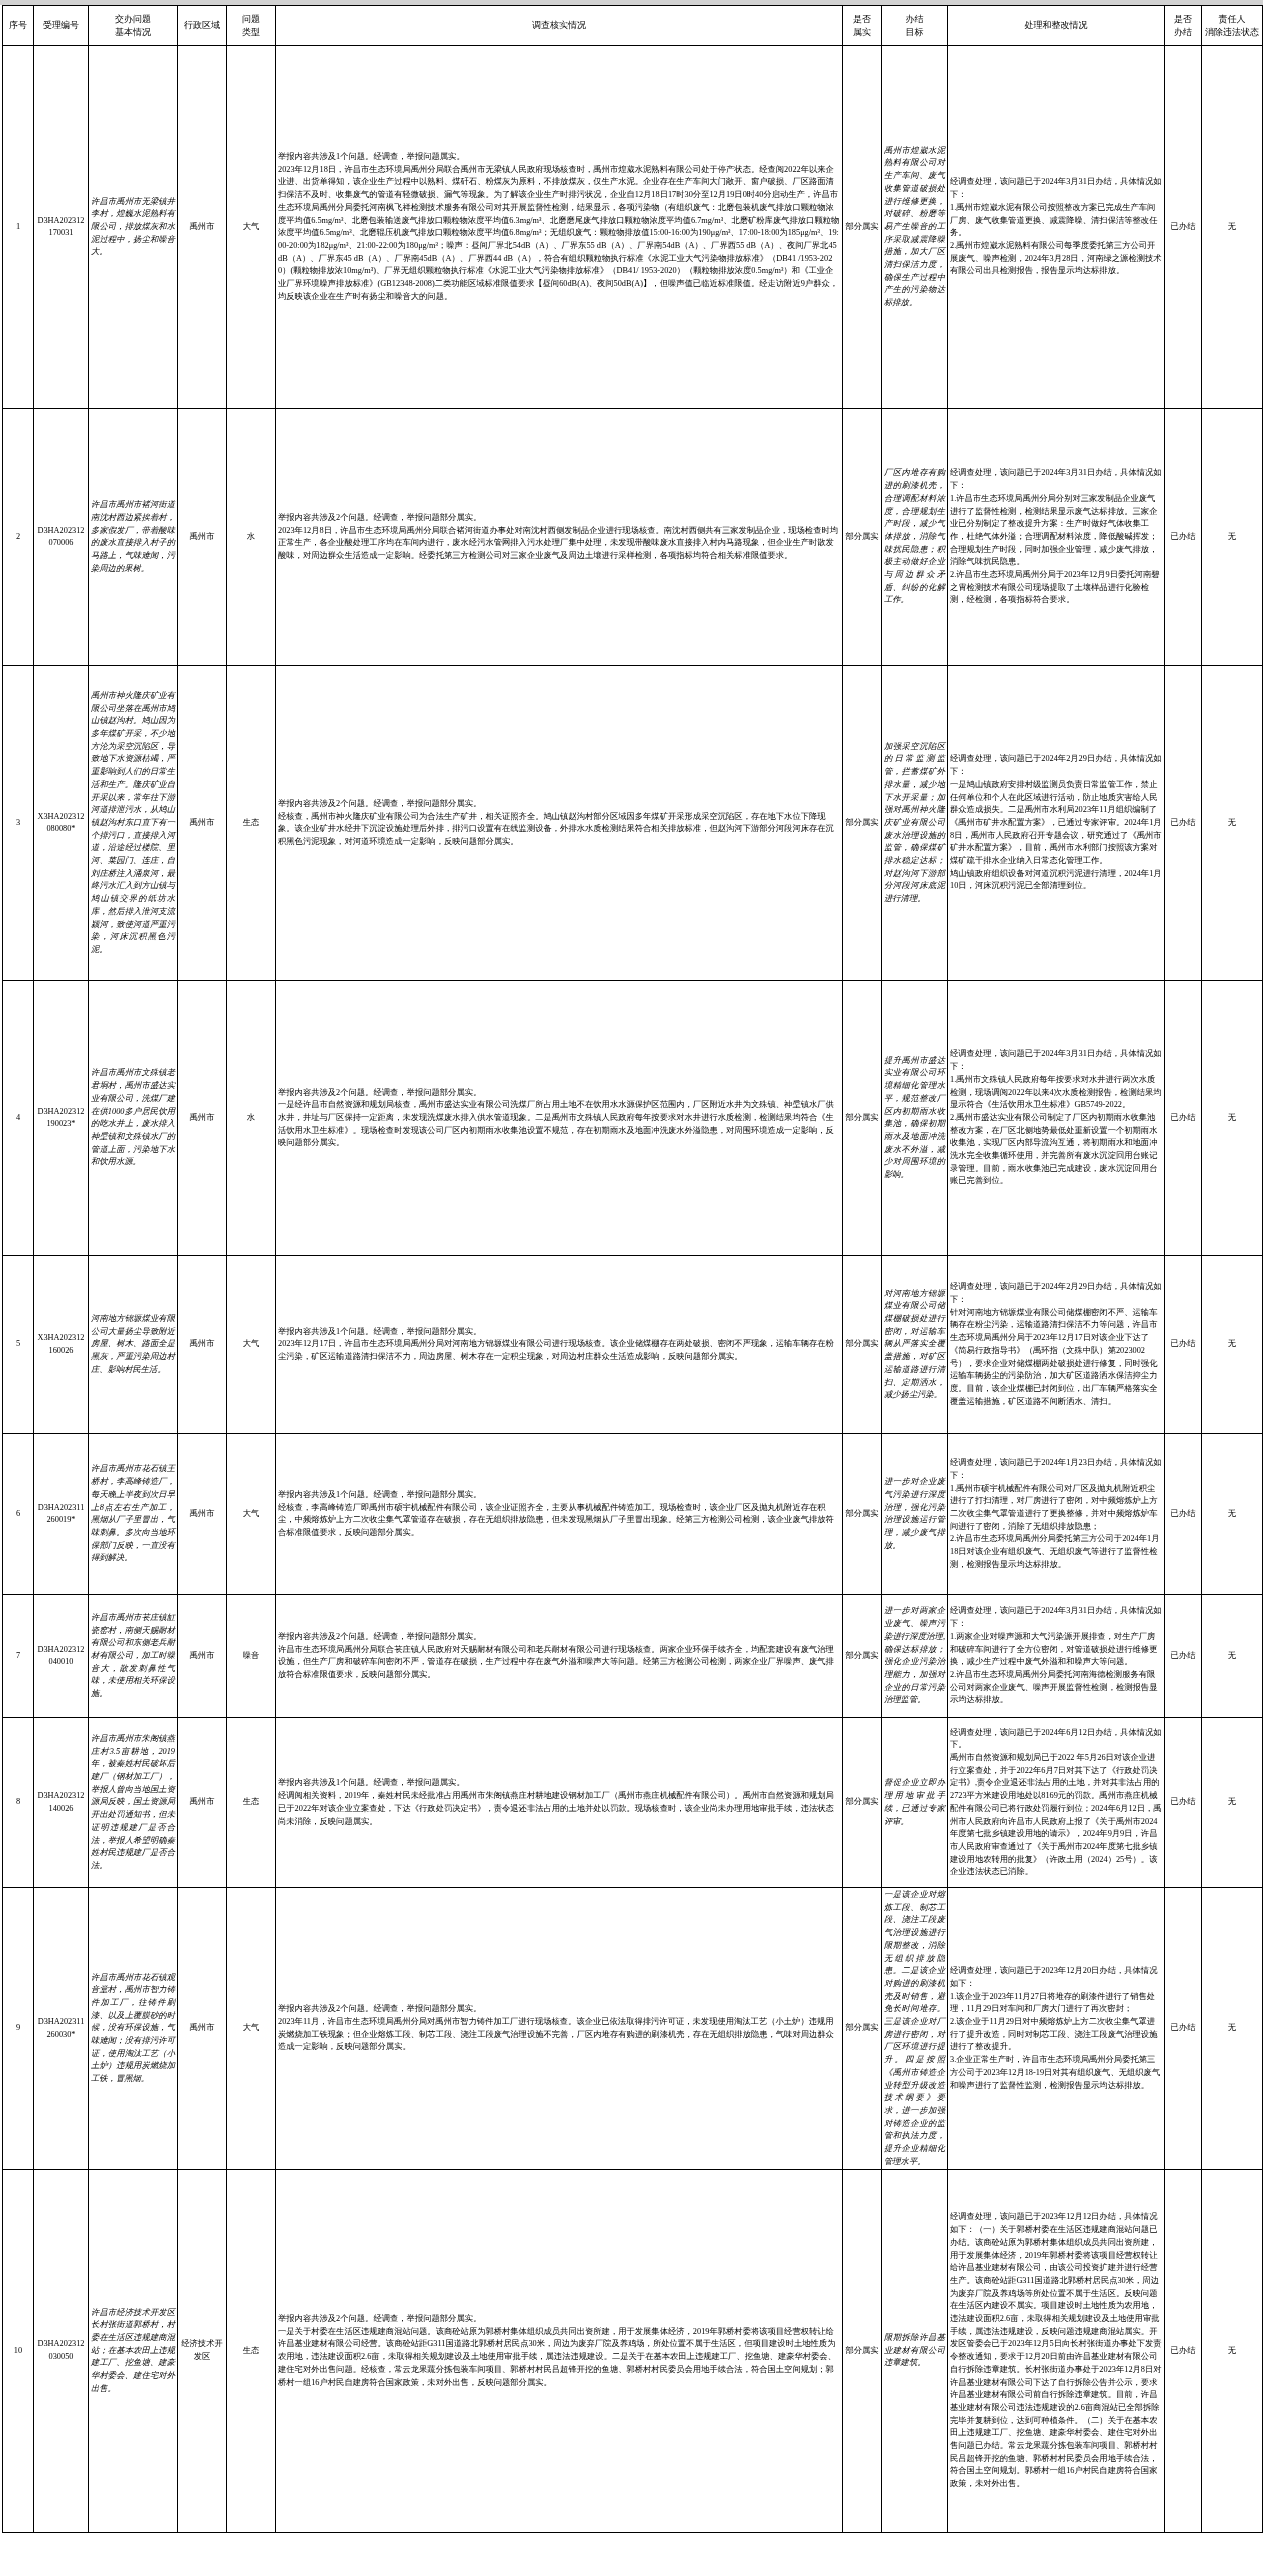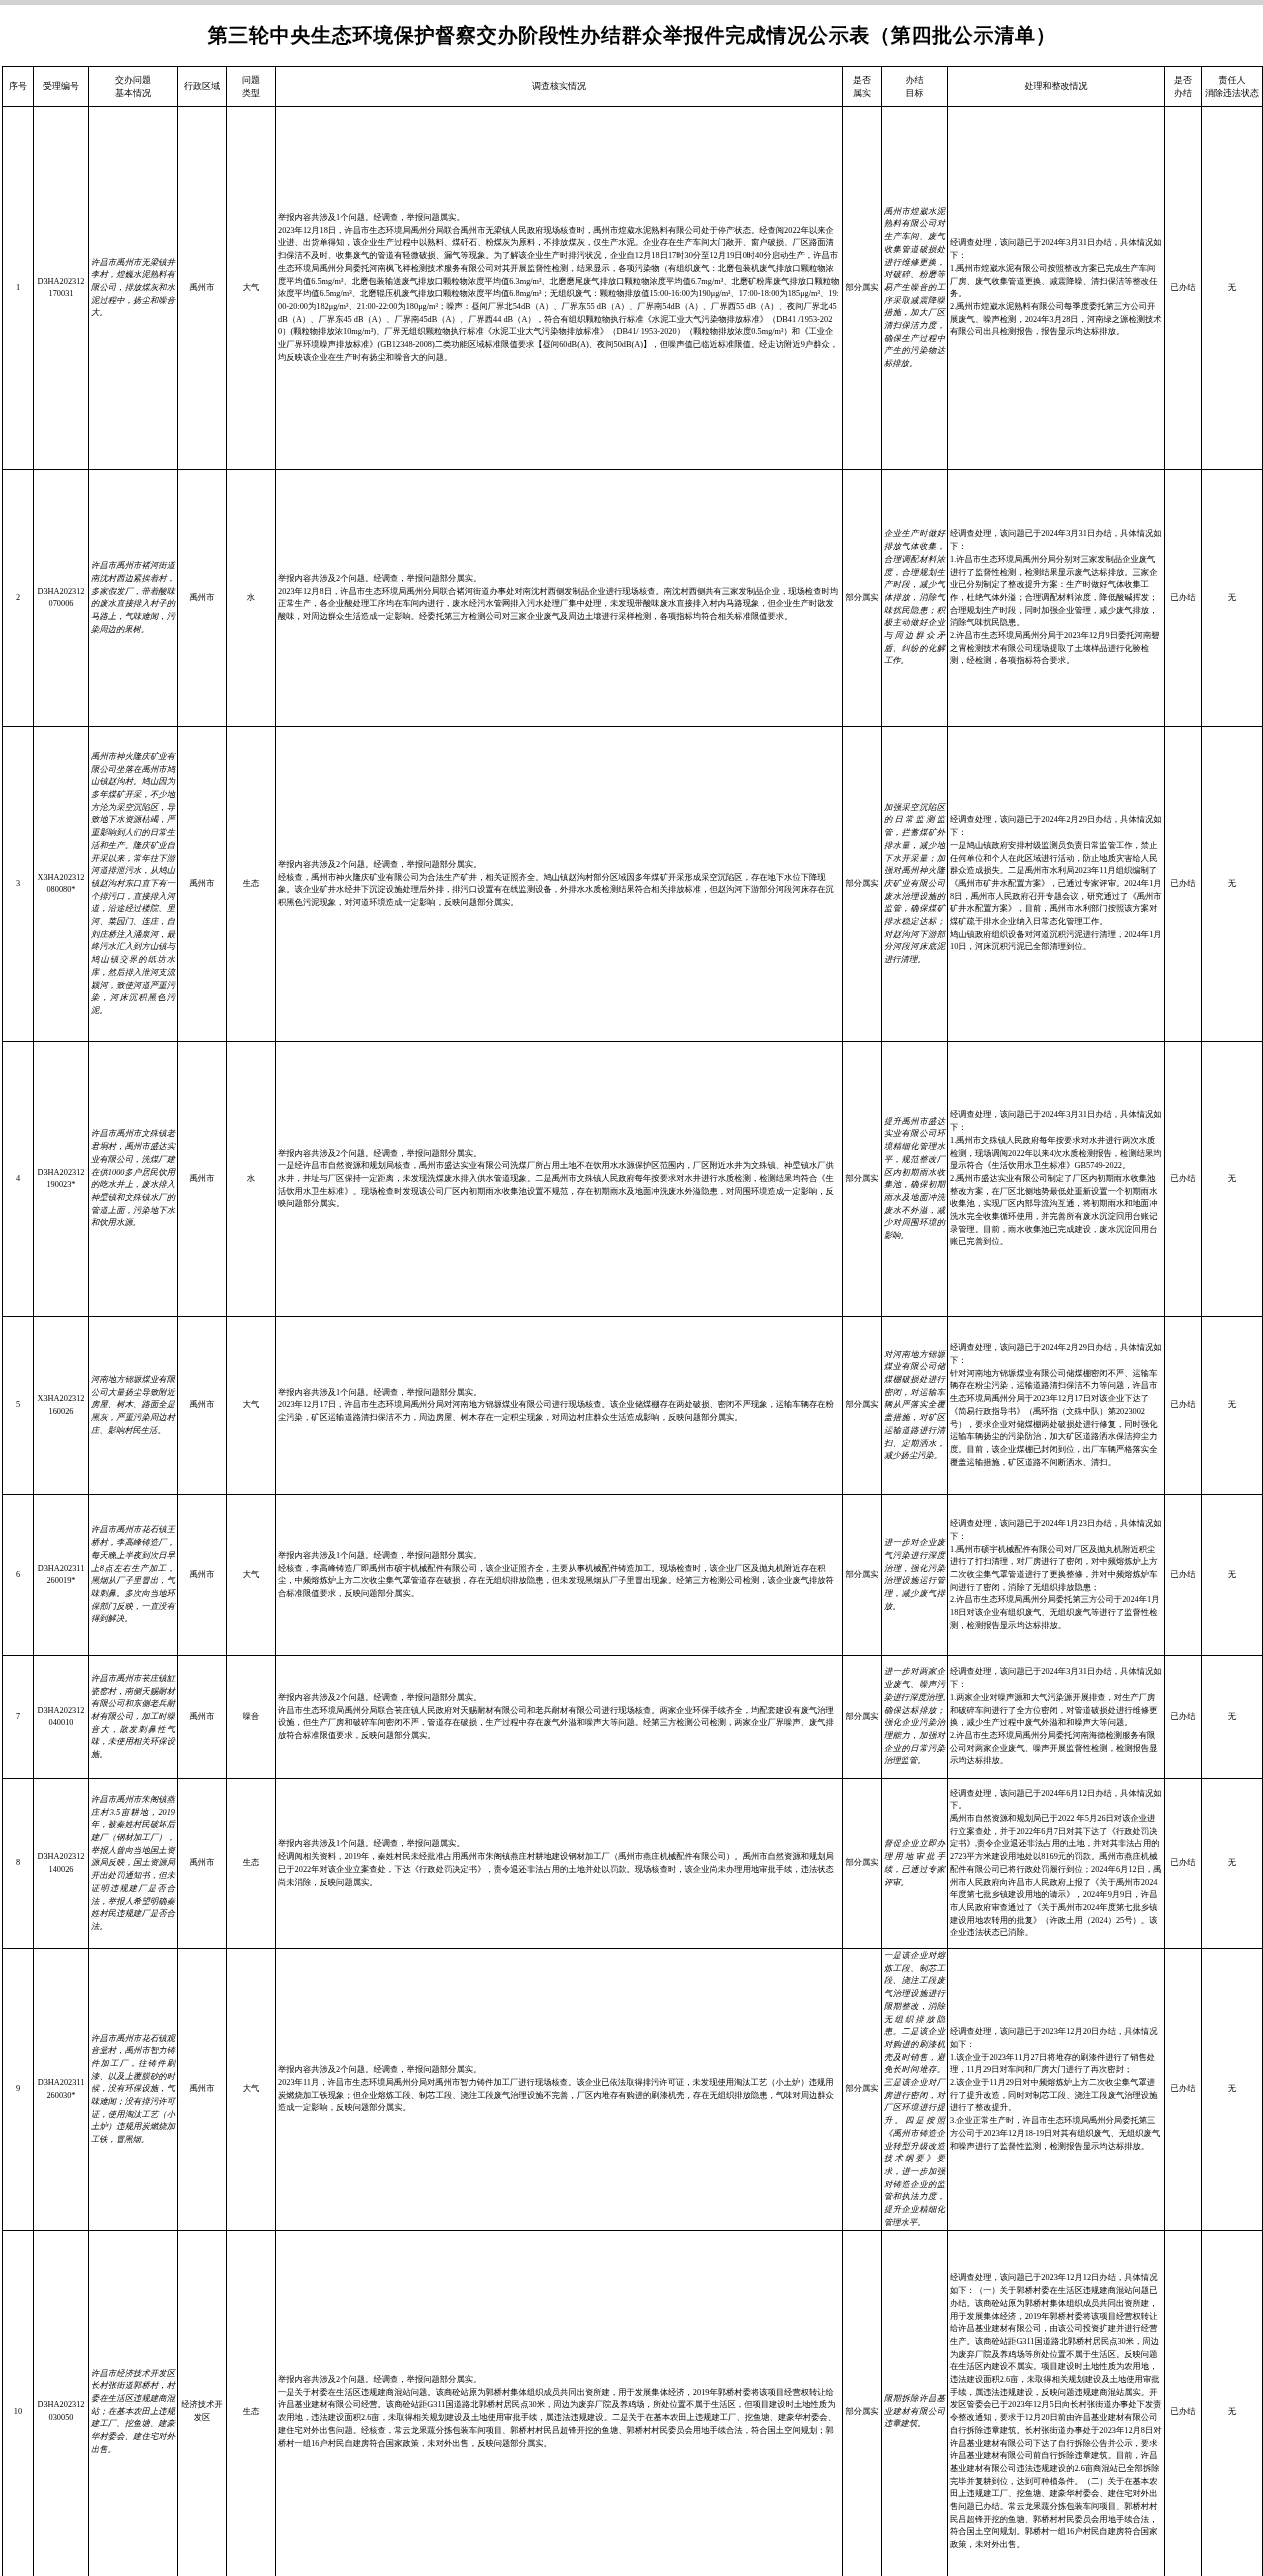--- a/index.html
+++ b/index.html
@@ -49,23 +49,20 @@
   }
   td.c-center{text-align:center;word-break:break-all;}
   td.c-justify{text-align:justify;text-align-last:auto;word-break:break-all;padding:1.3px 4px;font-style:italic;}
   td.c-left{text-align:left;white-space:pre-wrap;word-break:break-all;padding:1.3px 2.7px;margin-left:28px;}
 </style>
 </head>
 <body>
 
 <div id="page">
   <div id="top-edge"></div>
-  <div id="title-bar">
-    <div id="page-title">第三轮中央生态环境保护督察交办阶段性办结群众举报件完成情况公示表（第四批公示清单）</div>
-  </div>
 
   <table id="disclosure-table">
     <colgroup>
       <col style="width:31px">
         <col style="width:55px">
         <col style="width:89px">
         <col style="width:49px">
       <col style="width:49px">
         <col style="width:567px">
         <col style="width:39px">
@@ -114,21 +111,21 @@
         </tr>
         <tr style="height: 257px;">
           <td class="c-center">2</td>
           <td class="c-center">D3HA202312070006</td>
           <td class="c-justify">许昌市禹州市褚河街道南沈村西边紧挨着村，多家假发厂，带着酸味的废水直接排入村子的马路上，气味难闻，污染周边的果树。</td>
           <td class="c-center">禹州市</td>
           <td class="c-center">水</td>
           <td class="c-left">举报内容共涉及2个问题。经调查，举报问题部分属实。
 2023年12月8日，许昌市生态环境局禹州分局联合褚河街道办事处对南沈村西侧发制品企业进行现场核查。南沈村西侧共有三家发制品企业，现场检查时均正常生产，各企业酸处理工序均在车间内进行，废水经污水管网排入污水处理厂集中处理，未发现带酸味废水直接排入村内马路现象，但企业生产时散发酸味，对周边群众生活造成一定影响。经委托第三方检测公司对三家企业废气及周边土壤进行采样检测，各项指标均符合相关标准限值要求。</td>
           <td class="c-center">部分属实</td>
-          <td class="c-justify">企业生产时做好排放气体收集，合理调配材料浓度，合理规划生产时段，减少气体排放，消除气味扰民隐患；积极主动做好企业与周边群众矛盾、纠纷的化解工作。</td>
+          <td class="c-justify">厂区内堆存有购进的刷漆机壳，合理调配材料浓度，合理规划生产时段，减少气体排放，消除气味扰民隐患；积极主动做好企业与周边群众矛盾、纠纷的化解工作。</td>
           <td class="c-left">经调查处理，该问题已于2024年3月31日办结，具体情况如下：
 1.许昌市生态环境局禹州分局分别对三家发制品企业废气进行了监督性检测，检测结果显示废气达标排放。三家企业已分别制定了整改提升方案：生产时做好气体收集工作，杜绝气体外溢；合理调配材料浓度，降低酸碱挥发；合理规划生产时段，同时加强企业管理，减少废气排放，消除气味扰民隐患。
 2.许昌市生态环境局禹州分局于2023年12月9日委托河南碧之霄检测技术有限公司现场提取了土壤样品进行化验检测，经检测，各项指标符合要求。</td>
           <td class="c-center">已办结</td>
           <td class="c-center">无</td>
         </tr>
         <tr style="height: 315px;">
           <td class="c-center">3</td>
           <td class="c-center">X3HA202312080080*</td>
           <td class="c-justify">禹州市神火隆庆矿业有限公司坐落在禹州市鸠山镇赵沟村。鸠山因为多年煤矿开采，不少地方沦为采空沉陷区，导致地下水资源枯竭，严重影响到人们的日常生活和生产。隆庆矿业自开采以来，常年往下游河道排泄污水，从鸠山镇赵沟村东口直下有一个排污口，直接排入河道，沿途经过楼院、里河、菜园门、连庄，自刘庄桥注入涌泉河，最终污水汇入到方山镇与鸠山镇交界的纸坊水库，然后排入淮河支流颍河，致使河道严重污染，河床沉积黑色污泥。</td>

